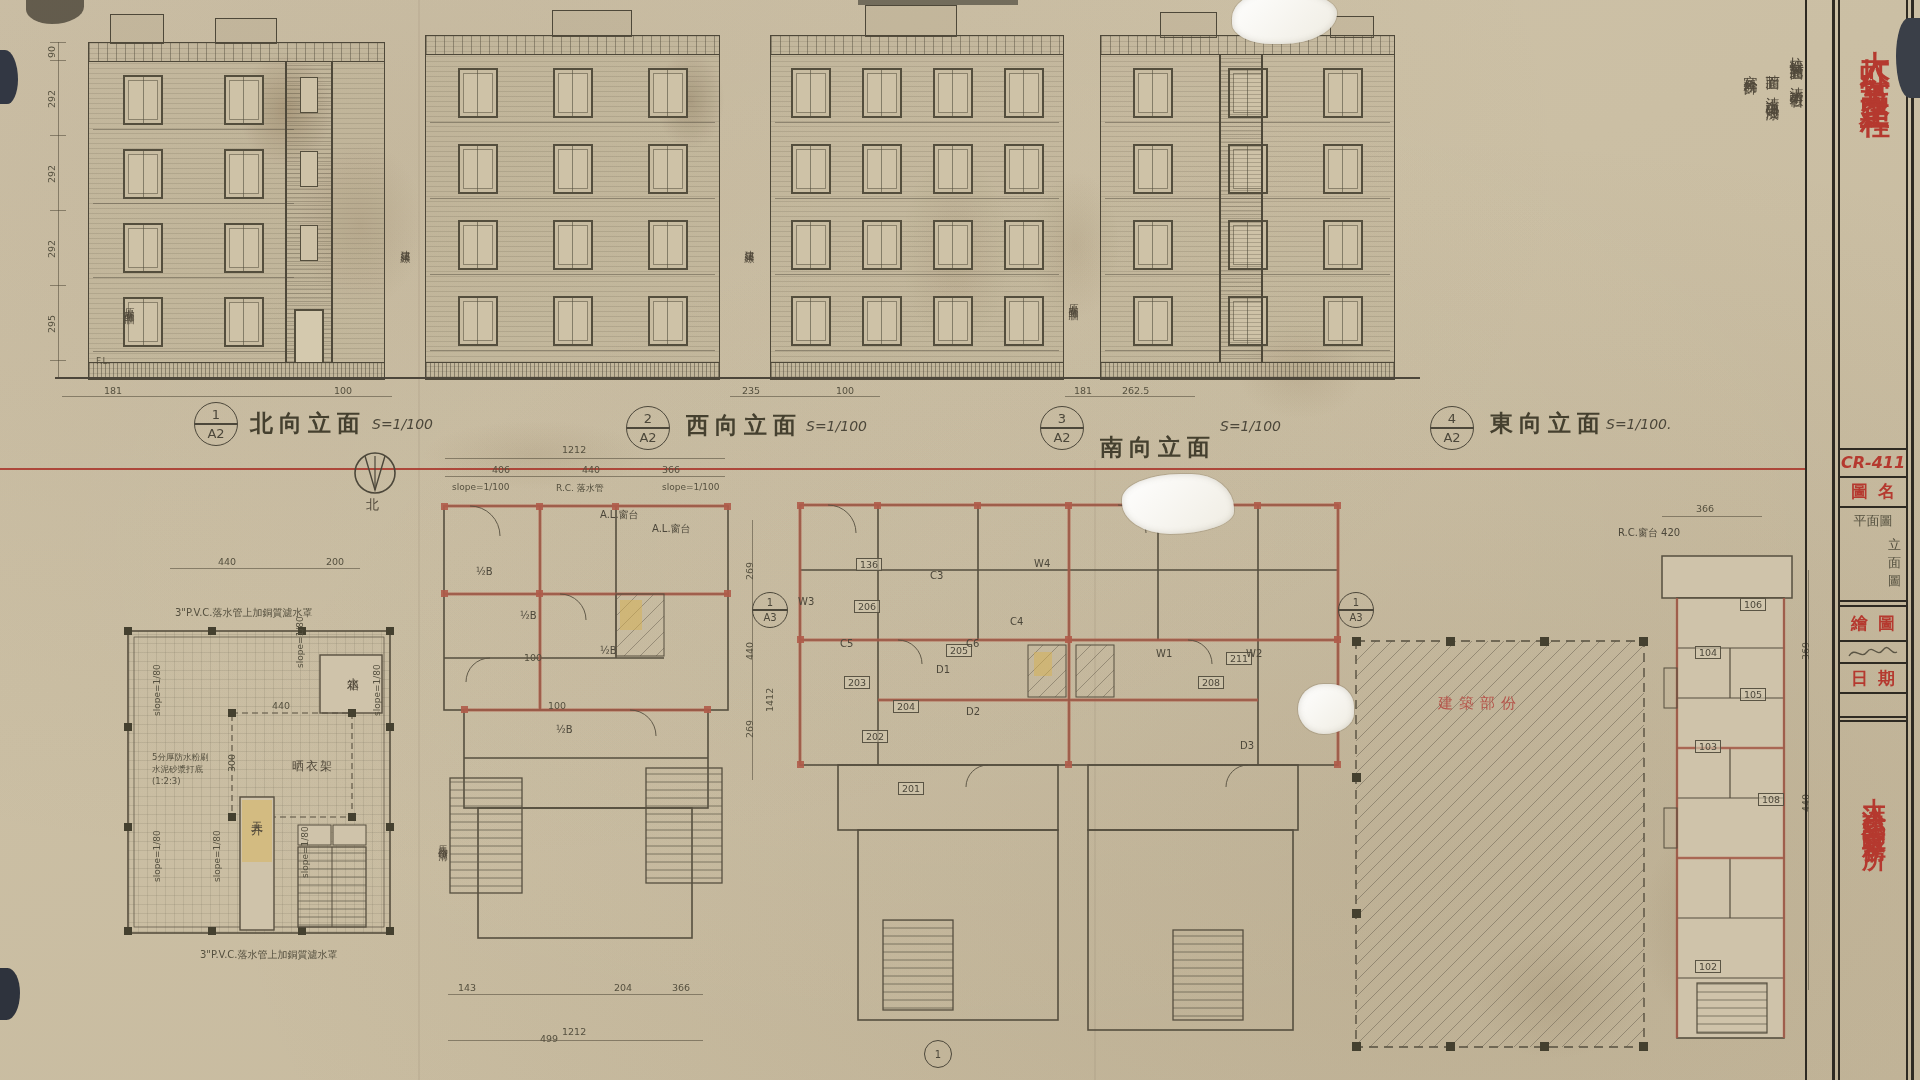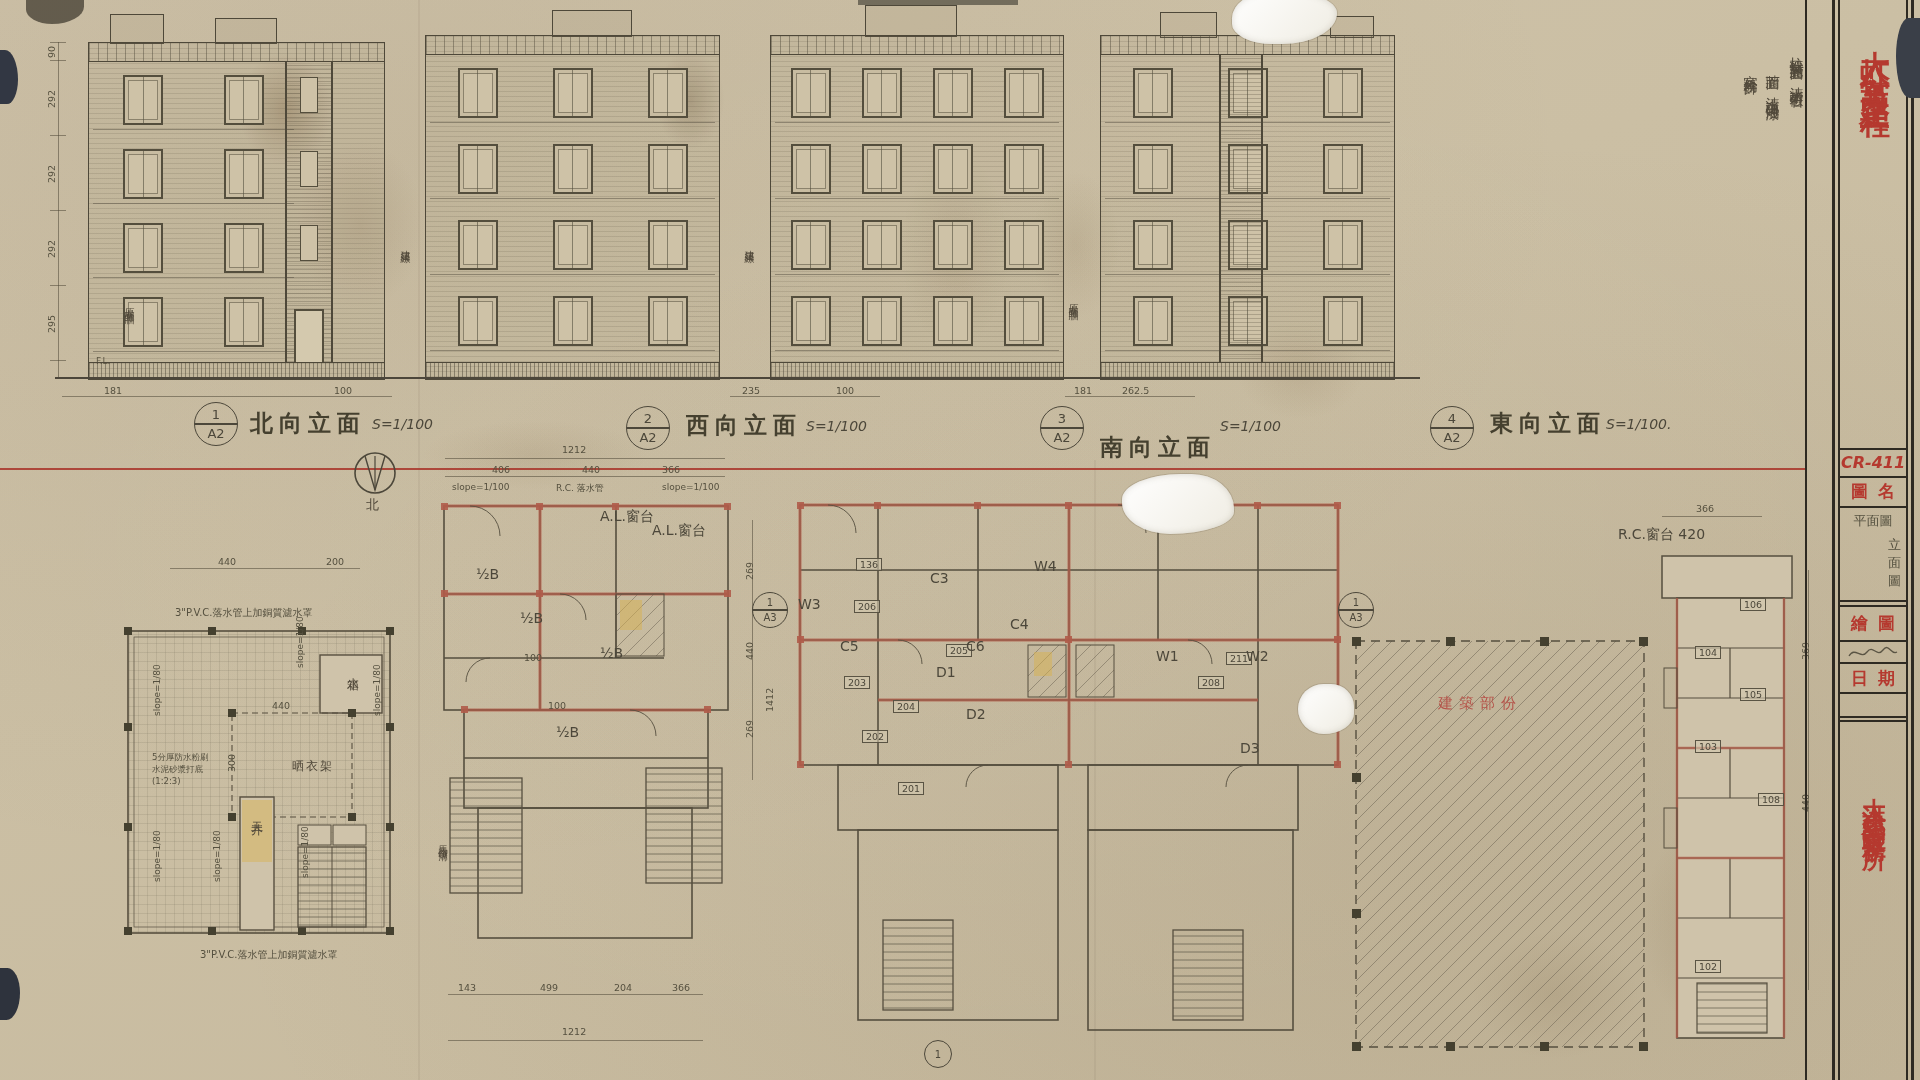--- a/index.html
+++ b/index.html
@@ -46,21 +46,21 @@
   .dname{position:absolute;font-size:23px;letter-spacing:6px;color:#45402f;font-weight:bold;}
   .dscale{position:absolute;font-size:14px;font-style:italic;color:#4c473a;}
   .redline{position:absolute;left:0;top:468px;width:1806px;height:2.4px;background:#a83228;opacity:.85;}
   
   .tbv{position:absolute;top:0;bottom:0;background:#2e2a22;}
   .tbh{position:absolute;background:#2e2a22;height:2px;}
   .tbcell{position:absolute;left:1840px;width:66px;display:flex;align-items:center;justify-content:center;}
   .tbred{font-size:17px;font-weight:bold;color:#b5392f;letter-spacing:10px;padding-left:10px;}
   
   .roomno{position:absolute;font-size:9.5px;color:#4c473a;border:1px solid #5a5444;padding:0 3px;background:rgba(210,200,175,.6);}
-  .tag{position:absolute;font-size:14px;color:#4c473a;}
+  .tag{position:absolute;font-size:10px;color:#4c473a;}
   .slopelbl{position:absolute;font-size:9px;color:#55503f;transform:rotate(-90deg);transform-origin:left top;white-space:nowrap;}
   .notesm{position:absolute;font-size:10px;color:#55503f;white-space:nowrap;}
   .cjk-sm{position:absolute;font-size:12px;color:#50483a;letter-spacing:2px;}
   svg{position:absolute;overflow:visible;}
 </style>
 </head>
 <body>
 
 <div id="sheet">
 
@@ -394,21 +394,21 @@
   <div class="cjk-sm vtext" style="left:436px;top:838px;font-size:9.5px;">馬路側溝</div>
 
   <div class="dimv" style="left:752px;top:520px;height:260px;"></div>
   <div class="dimnum rot" style="left:744px;top:580px;">269</div>
   <div class="dimnum rot" style="left:744px;top:660px;">440</div>
   <div class="dimnum rot" style="left:744px;top:738px;">269</div>
   <div class="dimnum rot" style="left:764px;top:712px;">1412</div>
 
   <div class="dimline" style="left:448px;top:994px;width:255px;"></div>
   <div class="dimnum" style="left:458px;top:982px;">143</div>
-  <div class="dimnum" style="left:540px;top:982px;">499</div>
+  <div class="dimnum" style="left:540px;top:1033px;">499</div>
   <div class="dimnum" style="left:614px;top:982px;">204</div>
   <div class="dimnum" style="left:672px;top:982px;">366</div>
   <div class="dimline" style="left:448px;top:1040px;width:255px;"></div>
   <div class="dimnum" style="left:562px;top:1026px;">1212</div>
 
   <svg width="565" height="555" style="left:788px;top:500px;">
     <g stroke="#564f3f" stroke-width="1.6" fill="none">
       <rect x="12" y="5" width="538" height="260"></rect>
       <path d="M281 5 V265 M90 5 V265 M190 5 V140 M370 5 V140 M470 5 V265 M12 70 H281 M281 70 H550 M12 140 H550 M90 200 H470"></path>
       <rect x="50" y="265" width="220" height="65"></rect>

